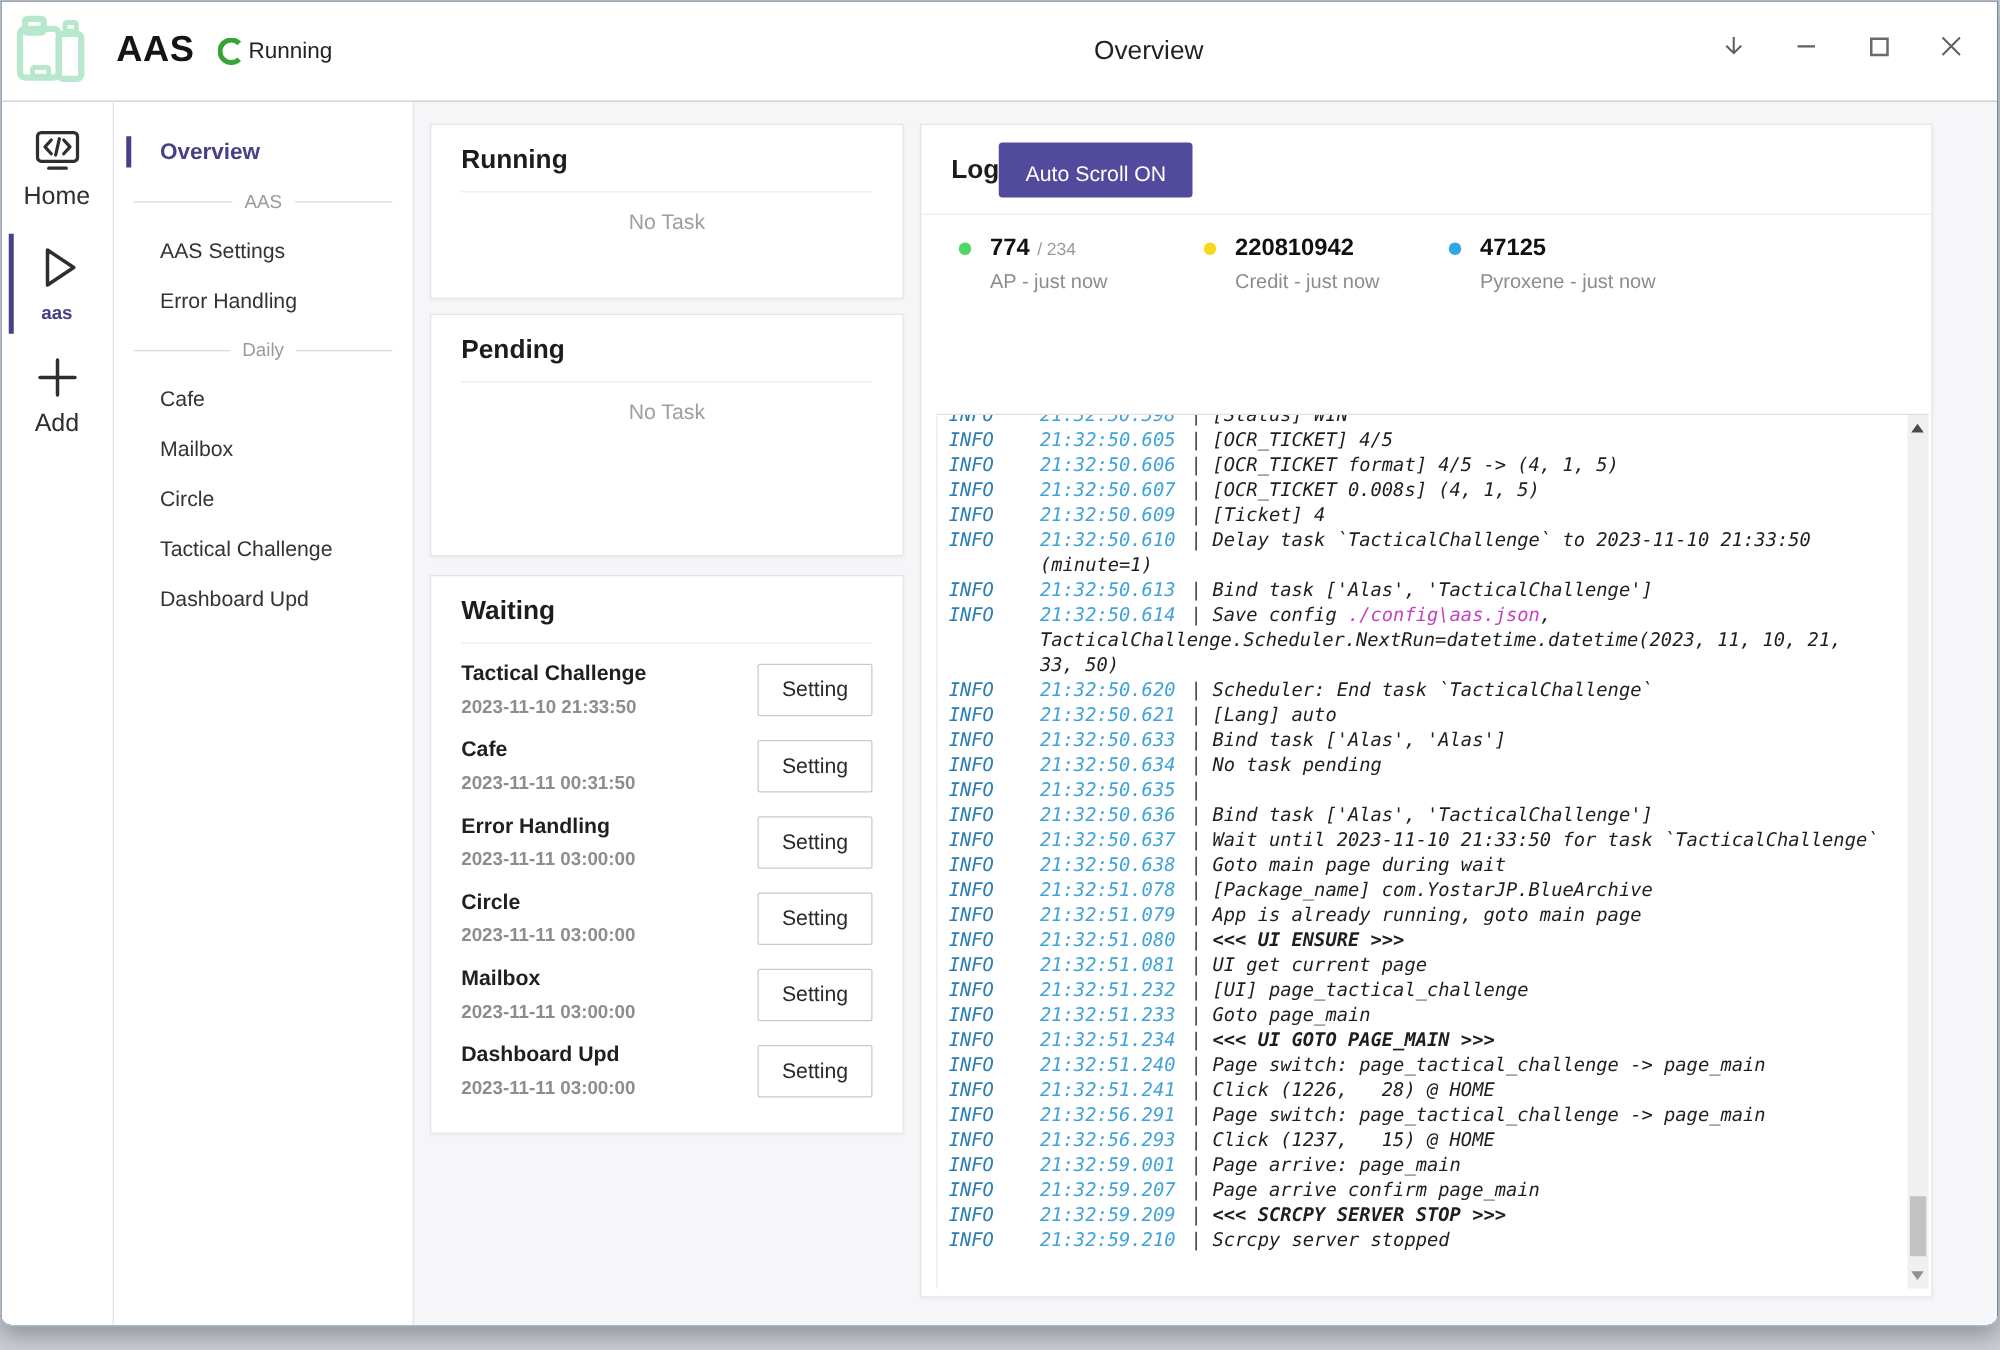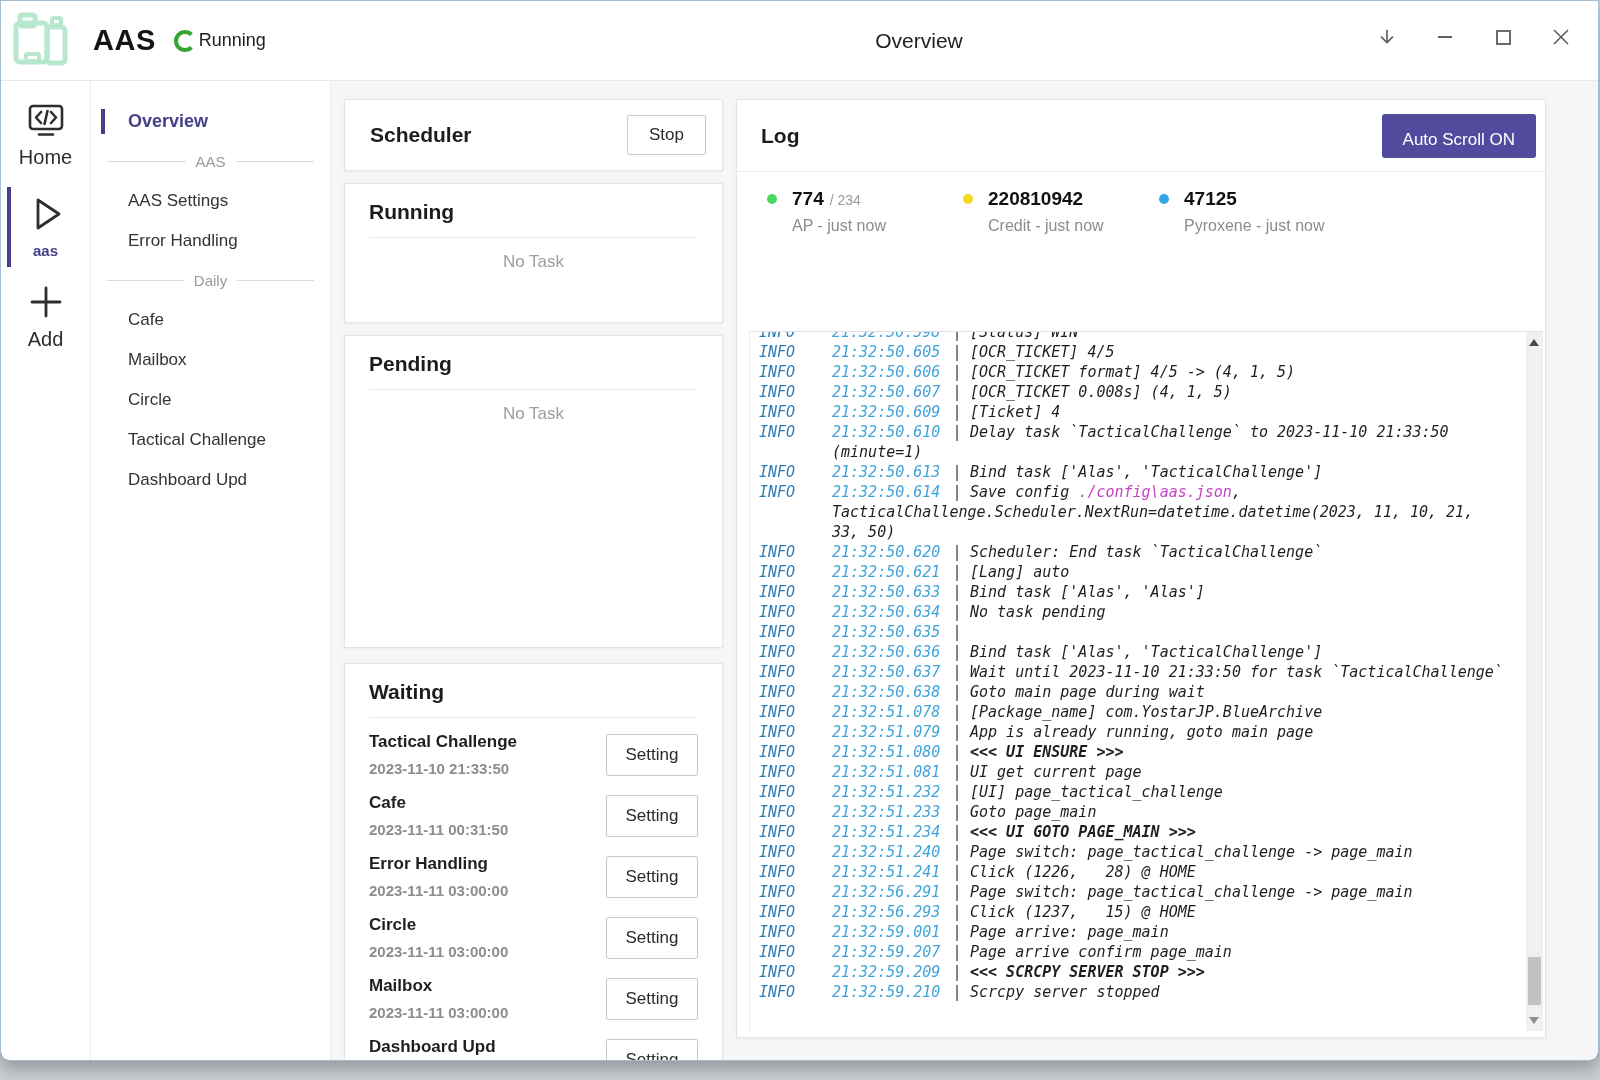--- a/index.html
+++ b/index.html
@@ -47,34 +47,34 @@
   .card { background:#fff; border:1px solid #e4e4e7; box-shadow:0 1px 3px rgba(0,0,0,.05); }
   .col-left { width:379px; display:flex; flex-direction:column; gap:12px; }
 
   .card-scheduler { height:72px; display:flex; align-items:center; justify-content:space-between; padding:0 16px 0 25px; }
   .card-title { font-size:21px; font-weight:700; color:#1c1c1c; }
   .btn { background:#fff; border:1px solid #c9c9c9; border-radius:2px; font-size:17px; color:#2a2a2a;
          font-family:"Liberation Sans", sans-serif; cursor:pointer; }
   .btn-stop { padding:9px 21px; }
 
   .card-running { height:140px; padding:16px 24px 0; }
-  .card-pending { height:313px; padding:16px 24px 0; }
+  .card-pending { height:194px; padding:16px 24px 0; }
   .card-waiting { height:447px; margin-top:3px; padding:16px 24px 0; }
   .card-sub { font-size:21px; font-weight:700; color:#1c1c1c; padding-bottom:13px; border-bottom:1px solid #ebebee; }
   .no-task { text-align:center; color:#9e9e9e; font-size:17px; margin-top:14px; }
 
   .wait-list { padding-top:6px; }
   .wait-row { display:flex; align-items:center; justify-content:space-between; padding:8px 0; }
   .wait-name { font-size:17px; font-weight:700; color:#1f1f1f; }
   .wait-date { font-size:15px; color:#8d8d8d; margin-top:8px; font-weight:600; }
   .btn-setting { width:92px; height:42px; }
 
   
   .card-log { width:810px; height:939px; }
-  .log-header { height:72px; display:flex; align-items:center; justify-content:space-between;
+  .log-header { height:72px; display:flex; align-items:center; justify-content:flex-start;
                 padding:0 9px 0 24px; border-bottom:1px solid #ececef; }
   .btn-autoscroll { background:#514a9d; color:#fff; border:none; border-radius:3px; height:44px;
                     padding:16px 21px; font-size:17px; font-family:"Liberation Sans", sans-serif; cursor:pointer; }
   .log-stats { display:flex; padding:16px 0 0 30px; }
   .stat { width:196px; }
   .stat-top { display:flex; align-items:baseline; }
   .stat-dot { width:10px; height:10px; border-radius:50%; flex:none; align-self:center; margin-right:15px; }
   .stat-val { font-size:19px; font-weight:700; color:#111; }
   .stat-suffix { font-size:14px; color:#9a9a9a; margin-left:6px; }
   .stat-label { font-size:16px; color:#8c8c8c; padding-left:25px; margin-top:7px; }
@@ -181,24 +181,20 @@
         <div class="side-item"><span>Cafe</span></div>
         <div class="side-item"><span>Mailbox</span></div>
         <div class="side-item"><span>Circle</span></div>
         <div class="side-item"><span>Tactical Challenge</span></div>
         <div class="side-item"><span>Dashboard Upd</span></div>
       </div>
 
     <div class="main">
 
       <div class="col-left">
-        <div class="card card-scheduler">
-          <div class="card-title">Scheduler</div>
-          <button class="btn btn-stop">Stop</button>
-        </div>
 
         <div class="card card-running">
           <div class="card-sub">Running</div>
           <div class="no-task">No Task</div>
         </div>
 
         <div class="card card-pending">
           <div class="card-sub">Pending</div>
           <div class="no-task">No Task</div>
         </div>

